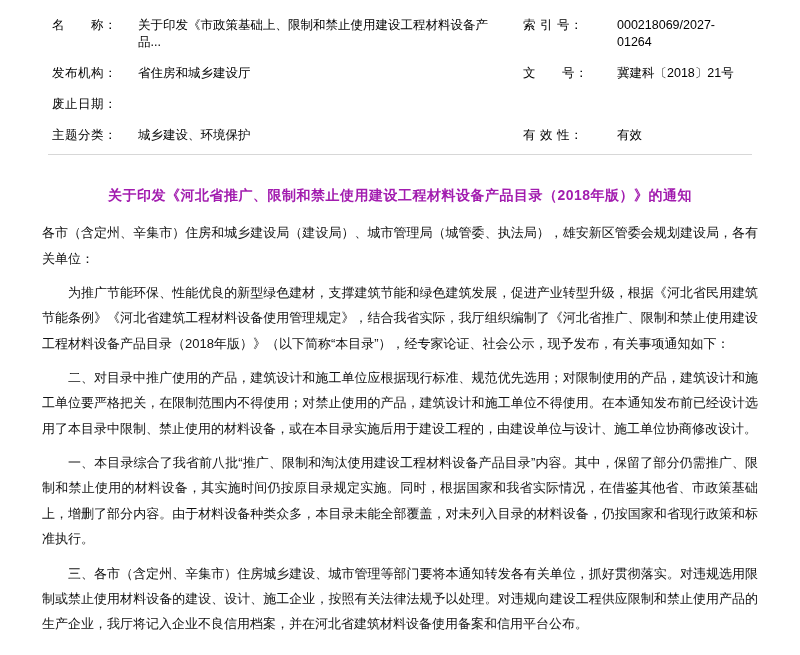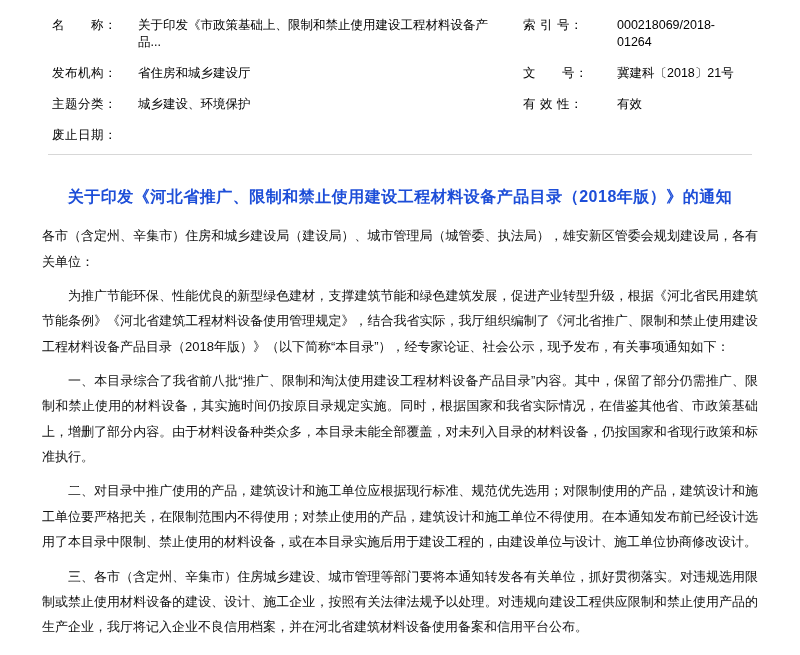--- a/index.html
+++ b/index.html
@@ -66,23 +66,23 @@
   }
   .sep-band {
     height: 12px;
     background: #ffffff;
   }
 
   
   .doc-title {
     margin: 18px 40px 0 40px;
     text-align: center;
-    font-size: 16px;
+    font-size: 14px;
     font-weight: bold;
-    color: #1d4ed8;
+    color: #a21caf;
     line-height: 1.5;
     letter-spacing: 0.5px;
   }
 
   
   .body-wrap {
     margin: 14px 42px 0 42px;
     font-size: 13px;
     line-height: 1.95;
     color: #111;
@@ -104,54 +104,54 @@
 <div class="page">
 
   <div class="meta-wrap">
     <table class="meta">
       <tbody>
         <tr>
           <td class="lbl">名　　称：</td>
           <td class="val">关于印发《市政策基础上、限制和禁止使用建设工程材料设备产品...</td>
           <td class="col-split"></td>
           <td class="lbl-r">索 引 号：</td>
-          <td class="val-r">000218069/2018-01264</td>
+          <td class="val-r">000218069/2027-01264</td>
         </tr>
         <tr>
           <td class="lbl">发布机构：</td>
           <td class="val">省住房和城乡建设厅</td>
           <td class="col-split"></td>
           <td class="lbl-r">文　　号：</td>
           <td class="val-r">冀建科〔2018〕21号</td>
         </tr>
         <tr>
+          <td class="lbl">废止日期：</td>
+          <td class="val"></td>
+          <td class="col-split"></td>
+          <td class="lbl-r"></td>
+          <td class="val-r"></td>
+        </tr>
+        <tr>
           <td class="lbl">主题分类：</td>
           <td class="val">城乡建设、环境保护</td>
           <td class="col-split"></td>
           <td class="lbl-r">有 效 性：</td>
           <td class="val-r">有效</td>
-        </tr>
-        <tr>
-          <td class="lbl">废止日期：</td>
-          <td class="val"></td>
-          <td class="col-split"></td>
-          <td class="lbl-r"></td>
-          <td class="val-r"></td>
         </tr>
       </tbody>
     </table>
   </div>
 
   <div class="meta-rule"></div>
   <div class="sep-band"></div>
 
   <div class="doc-title">关于印发《河北省推广、限制和禁止使用建设工程材料设备产品目录（2018年版）》的通知</div>
 
   <div class="body-wrap">
     <p class="flush">各市（含定州、辛集市）住房和城乡建设局（建设局）、城市管理局（城管委、执法局），雄安新区管委会规划建设局，各有关单位：</p>
     <p class="indent">为推广节能环保、性能优良的新型绿色建材，支撑建筑节能和绿色建筑发展，促进产业转型升级，根据《河北省民用建筑节能条例》《河北省建筑工程材料设备使用管理规定》，结合我省实际，我厅组织编制了《河北省推广、限制和禁止使用建设工程材料设备产品目录（2018年版）》（以下简称“本目录”），经专家论证、社会公示，现予发布，有关事项通知如下：</p>
+    <p class="indent">二、对目录中推广使用的产品，建筑设计和施工单位应根据现行标准、规范优先选用；对限制使用的产品，建筑设计和施工单位要严格把关，在限制范围内不得使用；对禁止使用的产品，建筑设计和施工单位不得使用。在本通知发布前已经设计选用了本目录中限制、禁止使用的材料设备，或在本目录实施后用于建设工程的，由建设单位与设计、施工单位协商修改设计。</p>
     <p class="indent">一、本目录综合了我省前八批“推广、限制和淘汰使用建设工程材料设备产品目录”内容。其中，保留了部分仍需推广、限制和禁止使用的材料设备，其实施时间仍按原目录规定实施。同时，根据国家和我省实际情况，在借鉴其他省、市政策基础上，增删了部分内容。由于材料设备种类众多，本目录未能全部覆盖，对未列入目录的材料设备，仍按国家和省现行政策和标准执行。</p>
-    <p class="indent">二、对目录中推广使用的产品，建筑设计和施工单位应根据现行标准、规范优先选用；对限制使用的产品，建筑设计和施工单位要严格把关，在限制范围内不得使用；对禁止使用的产品，建筑设计和施工单位不得使用。在本通知发布前已经设计选用了本目录中限制、禁止使用的材料设备，或在本目录实施后用于建设工程的，由建设单位与设计、施工单位协商修改设计。</p>
     <p class="indent">三、各市（含定州、辛集市）住房城乡建设、城市管理等部门要将本通知转发各有关单位，抓好贯彻落实。对违规选用限制或禁止使用材料设备的建设、设计、施工企业，按照有关法律法规予以处理。对违规向建设工程供应限制和禁止使用产品的生产企业，我厅将记入企业不良信用档案，并在河北省建筑材料设备使用备案和信用平台公布。</p>
 
   </div>
 
 </div>
 
 </body></html>

